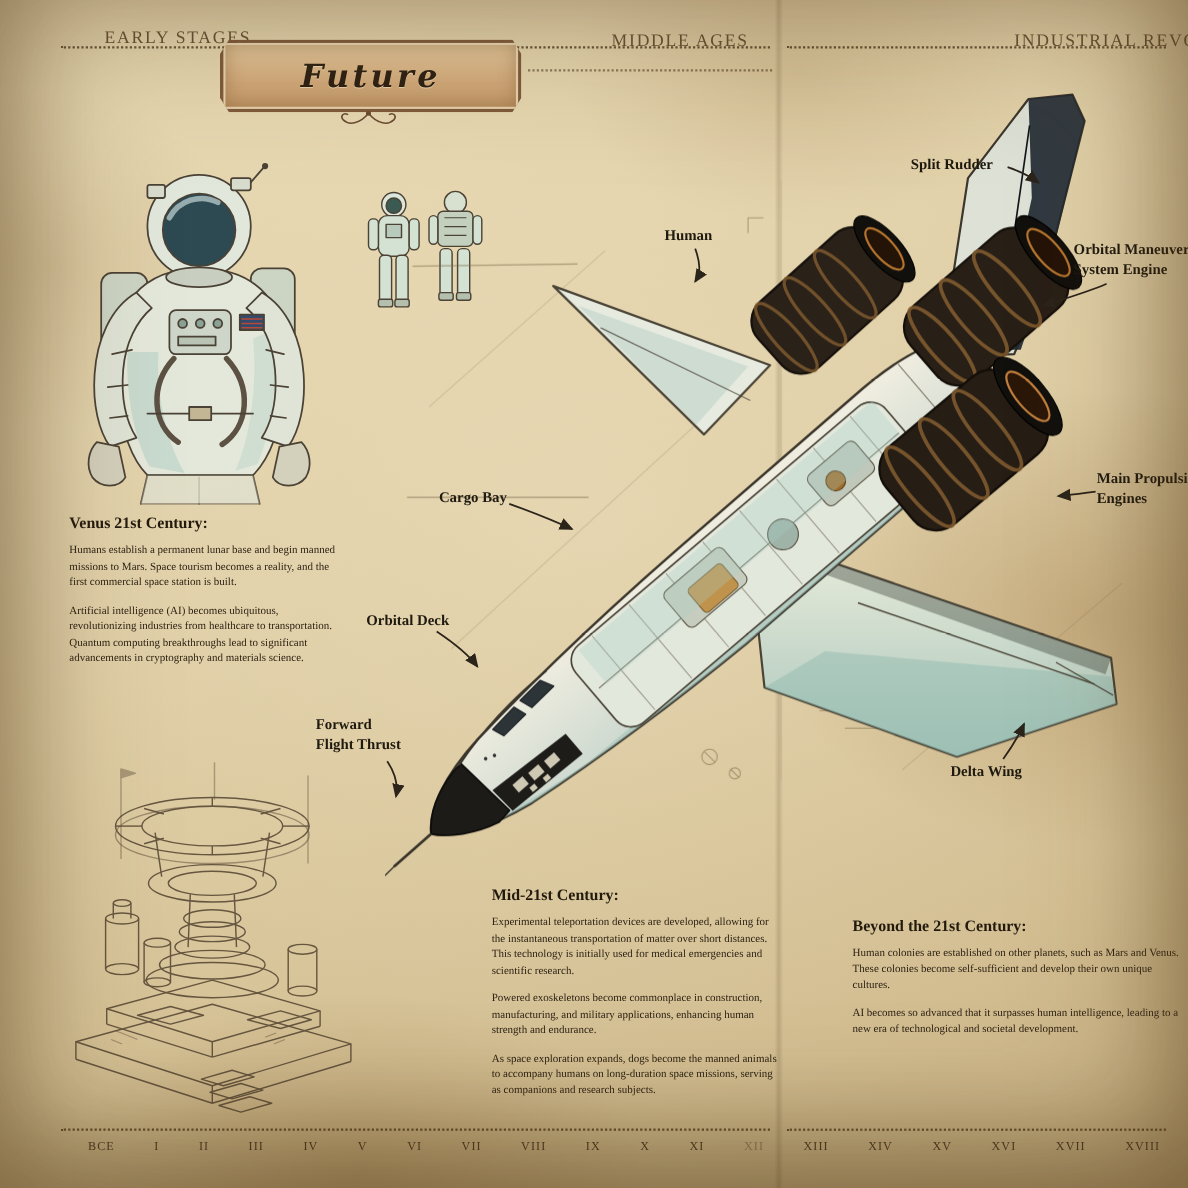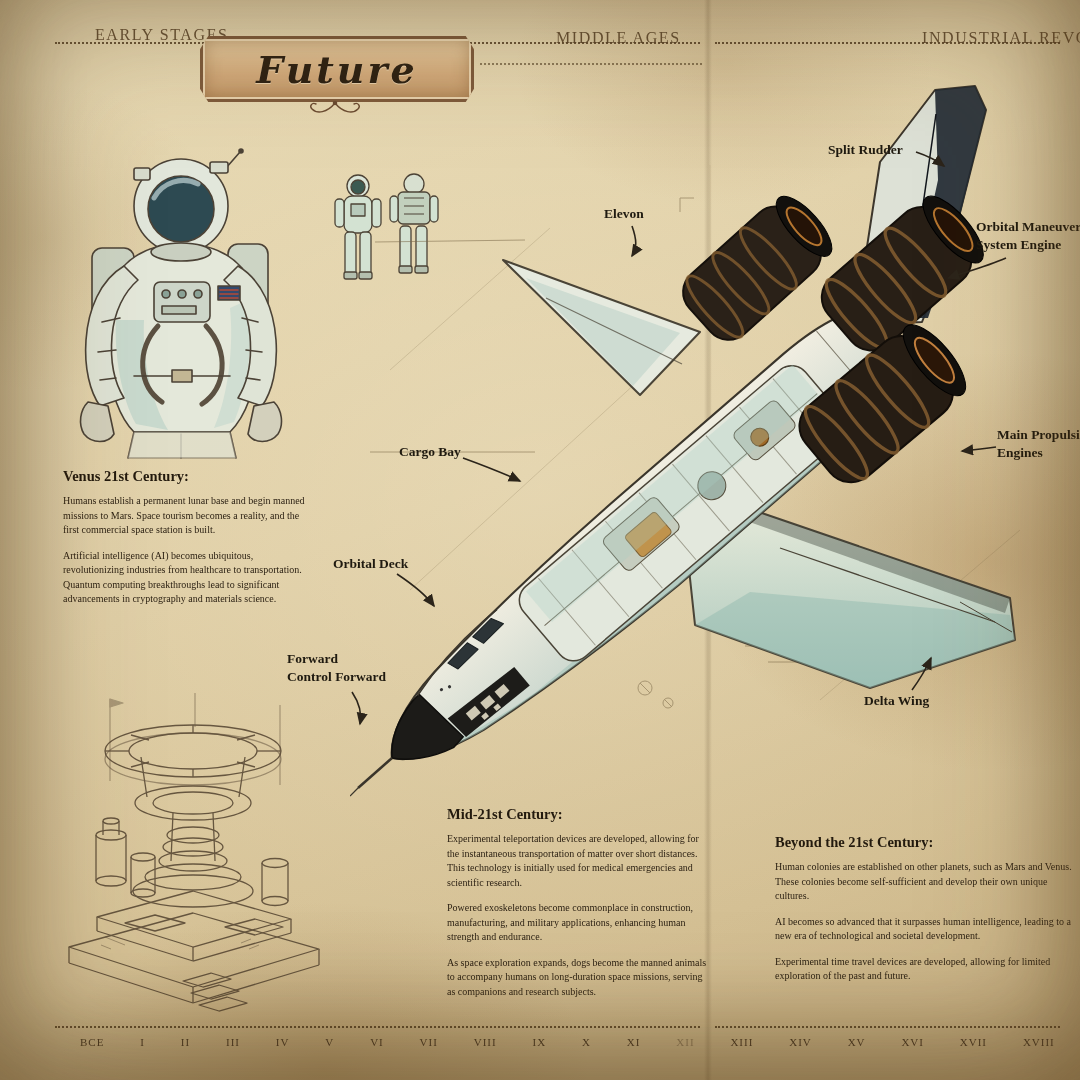--- a/index.html
+++ b/index.html
@@ -20,21 +20,21 @@
   .fold{position:absolute;left:704px;top:0;width:8px;height:1080px;z-index:2;
     background:linear-gradient(90deg,transparent,rgba(60,40,15,.16),transparent);}
   .dots{position:absolute;border-top:2px dotted rgba(74,52,26,.8);height:0;z-index:5;}
   .tl-label{position:absolute;font-family:"Liberation Serif",serif;font-size:16px;letter-spacing:1.6px;
     text-transform:uppercase;color:#5a4429;z-index:6;white-space:nowrap;opacity:.9;}
   .banner{position:absolute;left:200px;top:36px;width:268px;height:60px;z-index:10;
     background:linear-gradient(180deg,#ecd2a7,#d3ab7c 60%,#c49a6a);
     border:3px solid #7e5b3c;box-shadow:inset 0 0 0 2px rgba(244,226,193,.8), inset 0 0 18px rgba(110,70,30,.45), 2px 3px 6px rgba(70,45,15,.3);
     clip-path:polygon(3% 0,97% 0,100% 20%,100% 80%,97% 100%,3% 100%,0 80%,0 20%);
     display:flex;align-items:center;justify-content:center;}
-  .banner-title{font-family:"DejaVu Serif",serif;font-weight:bold;font-style:italic;font-size:38px;
+  .banner-title{font-family:"DejaVu Serif",serif;font-weight:bold;font-style:italic;font-size:29px;
     letter-spacing:3px;color:#2d2113;text-shadow:0 1px 0 rgba(250,235,205,.6);}
   .flourish{position:absolute;left:304px;top:99px;z-index:10;}
   .label{position:absolute;font-size:13.5px;font-weight:600;color:#1f1a10;z-index:12;white-space:nowrap;line-height:1.35;}
   .textblock{position:absolute;z-index:12;}
   .textblock h3{margin:0 0 9px 0;font-size:14.5px;font-weight:bold;color:#231a0e;}
   .textblock p{margin:0 0 11px 0;font-size:10px;line-height:1.45;color:#2e2315;text-align:left;}
   .timeline-marks{position:absolute;left:80px;top:1036px;width:975px;display:flex;justify-content:space-between;z-index:6;}
   .timeline-marks span{font-size:11px;letter-spacing:1px;color:#4a3a26;text-transform:uppercase;}
   svg{display:block;}
   .illus{position:absolute;z-index:3;}
@@ -312,34 +312,34 @@
           <line x1="80" y1="256" x2="90" y2="260"></line>
       <line x1="66" y1="260" x2="76" y2="264"></line>
           <line x1="206" y1="258" x2="216" y2="254"></line>
       <line x1="214" y1="264" x2="224" y2="260"></line>
     </g>
   </g>
 </svg>
 </div>
 
 <div class="label" style="left:828px;top:141px;">Split Rudder</div>
-<div class="label" style="left:604px;top:205px;">Elevon</div>
+<div class="label" style="left:604px;top:205px;">Human</div>
 <div class="label" style="left:976px;top:218px;">
   <div>Orbital Maneuvering</div>
   <div>System Engine</div>
 </div>
 <div class="label" style="left:997px;top:426px;">
   <div>Main Propulsion</div>
   <div>Engines</div>
 </div>
 <div class="label" style="left:399px;top:443px;">Cargo Bay</div>
 <div class="label" style="left:333px;top:555px;">Orbital Deck</div>
 <div class="label" style="left:287px;top:650px;">
   <div>Forward</div>
-  <div>Control Forward</div>
+  <div>Flight Thrust</div>
 </div>
 <div class="label" style="left:864px;top:692px;">Delta Wing</div>
 
 <svg class="overlay-arrows" width="1080" height="1080" viewBox="0 0 1080 1080">
   <defs>
     <marker id="ah" markerWidth="9" markerHeight="8" refX="7" refY="3.5" orient="auto">
       <path d="M0,0 L8,3.5 L0,7 Z" fill="#2b241a"></path>
     </marker>
   </defs>
   <g stroke="#2b241a" stroke-width="1.6" fill="none">
@@ -364,21 +364,20 @@
   <h3>Mid-21st Century:</h3>
   <p>Experimental teleportation devices are developed, allowing for the instantaneous transportation of matter over short distances. This technology is initially used for medical emergencies and scientific research.</p>
   <p>Powered exoskeletons become commonplace in construction, manufacturing, and military applications, enhancing human strength and endurance.</p>
   <p>As space exploration expands, dogs become the manned animals to accompany humans on long-duration space missions, serving as companions and research subjects.</p>
 </div>
 
 <div class="textblock" style="left:775px;top:834px;width:300px;">
   <h3>Beyond the 21st Century:</h3>
   <p>Human colonies are established on other planets, such as Mars and Venus. These colonies become self-sufficient and develop their own unique cultures.</p>
   <p>AI becomes so advanced that it surpasses human intelligence, leading to a new era of technological and societal development.</p>
-  <p>Experimental time travel devices are developed, allowing for limited exploration of the past and future.</p>
 </div>
 
 <div class="dots" style="left:55px;top:1026px;width:645px;"></div>
 <div class="dots" style="left:715px;top:1026px;width:345px;"></div>
 <div class="timeline-marks">
   <span>BCE</span>
   <span>I</span>
   <span>II</span>
   <span>III</span>
   <span>IV</span>

